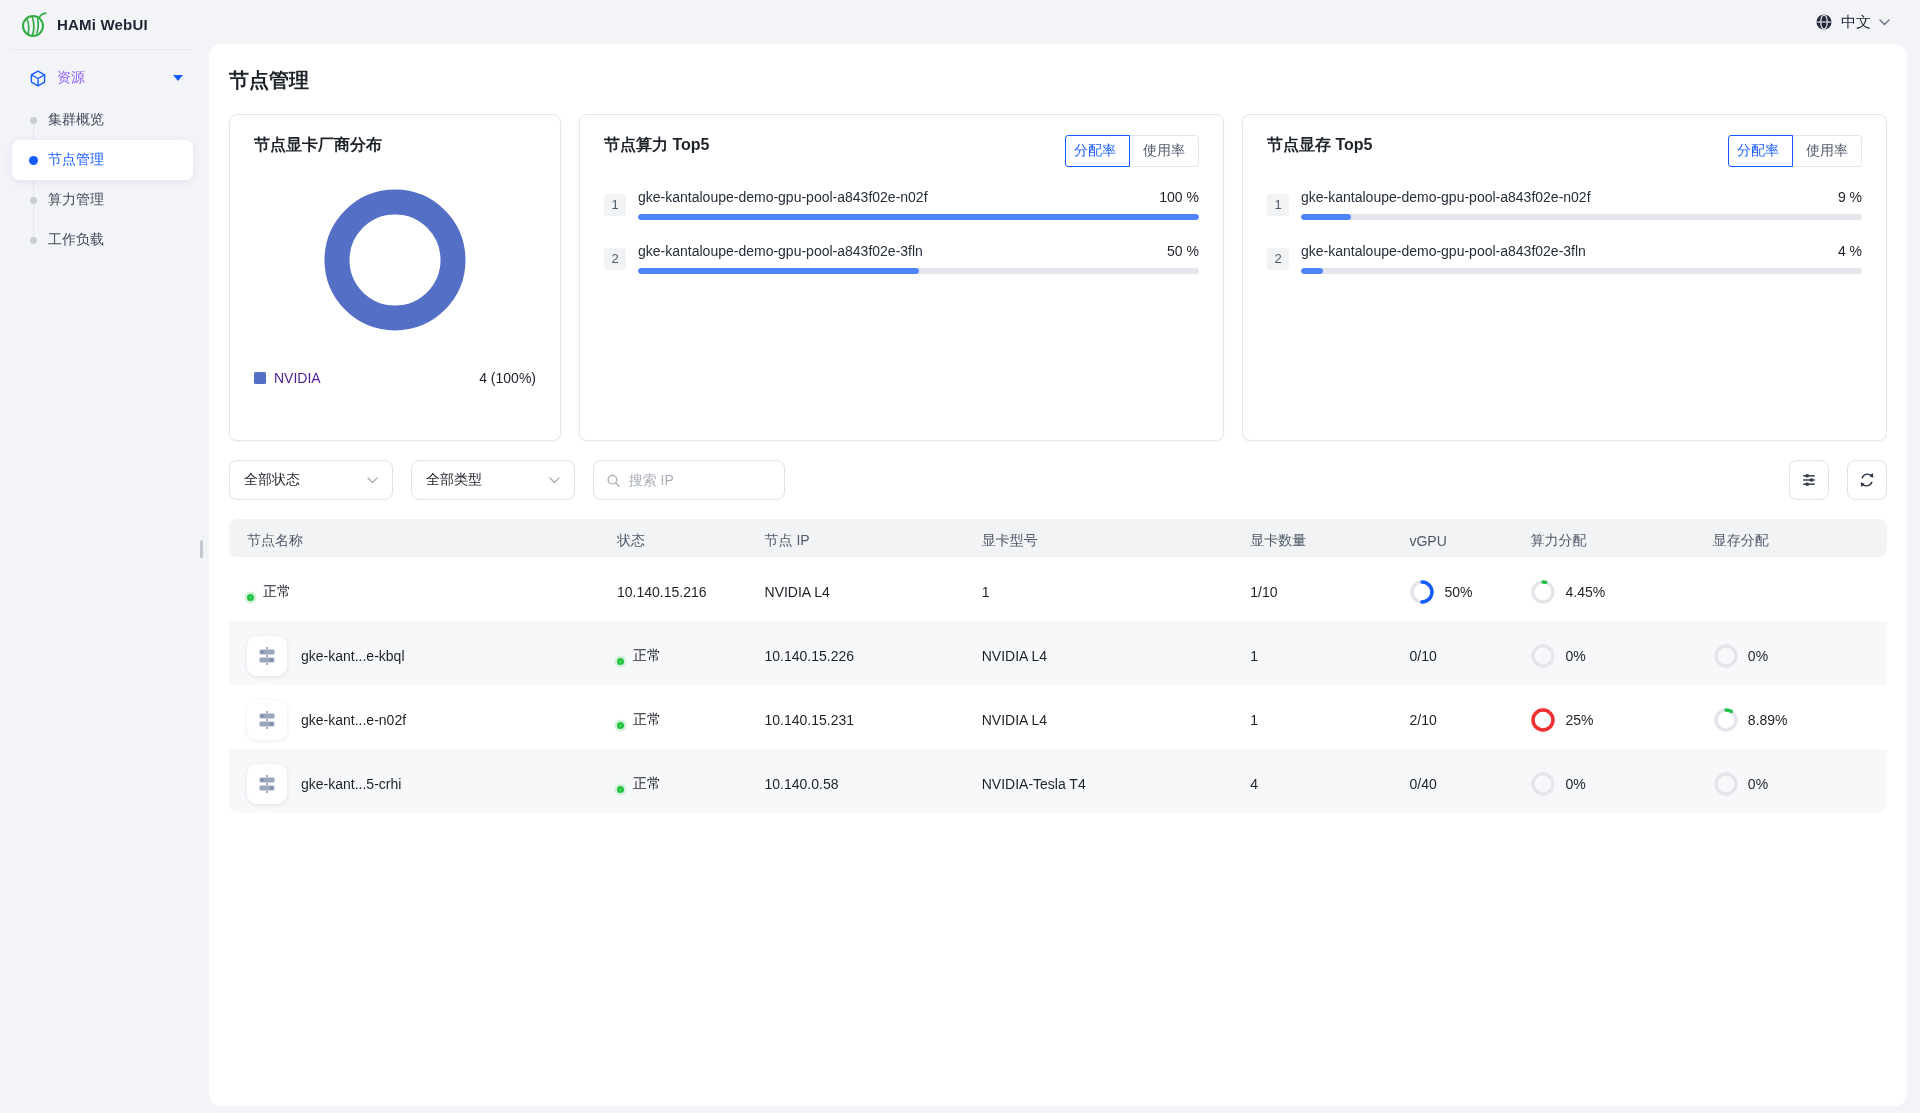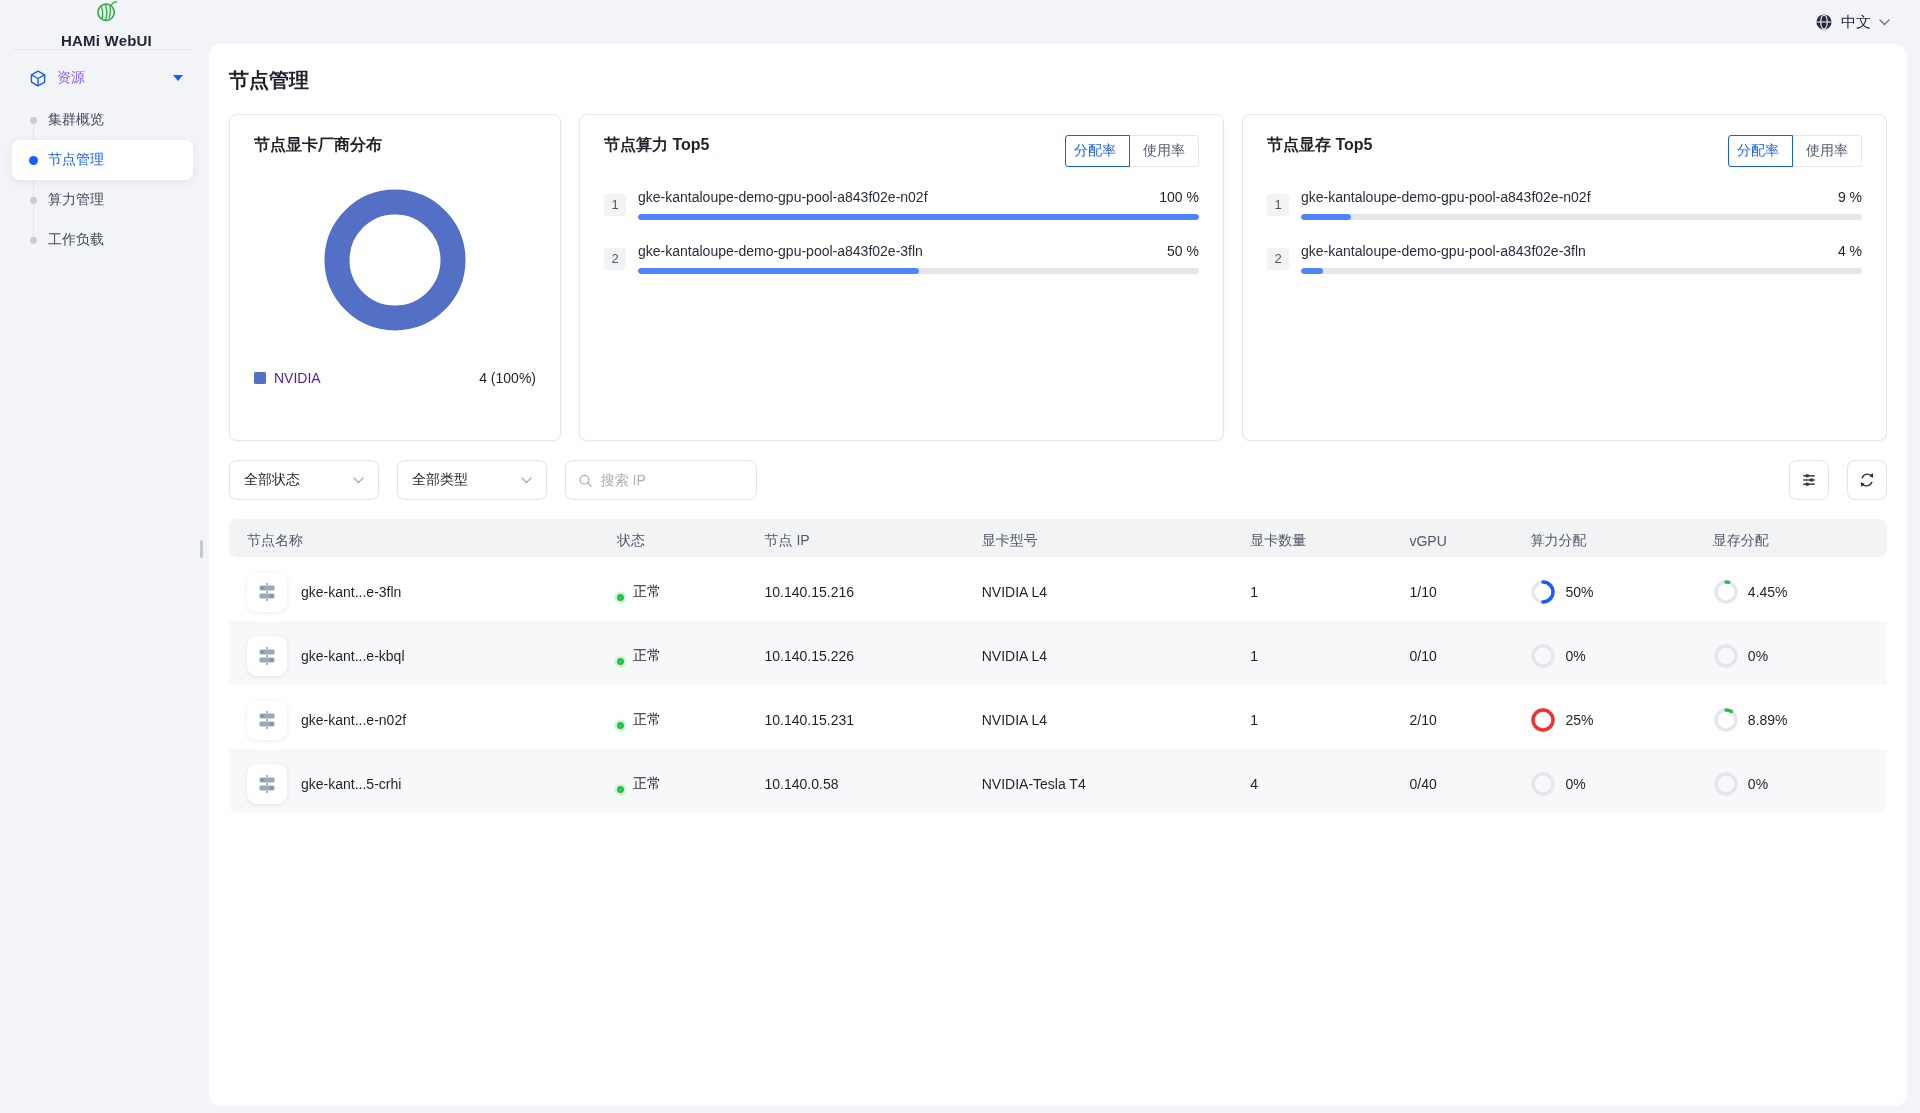--- a/index.html
+++ b/index.html
@@ -6,21 +6,21 @@
   html,body { width:1920px; height:1113px; }
   body {
     font-family:"Liberation Sans","DejaVu Sans",sans-serif;
     background:#f3f4f8; color:#1d2129; font-size:14px;
     overflow:hidden; position:relative;
   }
   .app { display:flex; height:100%; }
 
   
   .sidebar { flex:0 0 205px; padding:0 12px; position:relative; }
-  .logo-row { height:50px; display:flex; align-items:center; gap:10px; border-bottom:1px solid #e7e9ef; padding-left:8px;flex-direction:column; }
+  .logo-row { height:50px; display:flex; align-items:center; gap:10px; border-bottom:1px solid #e7e9ef; padding-left:8px; }
   .brand { font-size:15px; font-weight:bold; color:#1d2433; letter-spacing:.2px; }
   .menu-group { height:44px; margin-top:6px; display:flex; align-items:center; gap:11px; padding:0 10px 0 18px; cursor:pointer; }
   .menu-group-label { color:#8b5cf6; font-size:14px; flex:1; }
   .menu-tree { position:relative; }
   .menu-tree::before { content:""; position:absolute; left:21px; top:20px; bottom:20px; width:1px; background:#e2e5ec; }
   .tree-item { position:relative; height:40px; display:flex; align-items:center; padding-left:36px; color:#42495a; cursor:pointer; border-radius:8px; }
   .tree-item .dot { position:absolute; left:18px; width:7px; height:7px; border-radius:50%; background:#c9cdd6; }
   .tree-item.active { background:#ffffff; box-shadow:0 2px 10px rgba(30,50,100,.08); color:#165dff; }
   .tree-item.active .dot { background:#165dff; width:9px; height:9px; left:17px; }
   .scroll-thumb { position:absolute; left:200px; top:540px; width:3px; height:18px; border-radius:2px; background:#c4c8d1; }
@@ -53,21 +53,21 @@
   .t5-item { display:grid; grid-template-columns:34px 1fr; align-items:center; margin-bottom:23px; }
   .t5-badge { width:22px; height:22px; border-radius:4px; background:#f2f3f5; color:#4e5969; font-size:13px; display:flex; align-items:center; justify-content:center; grid-row:span 2; }
   .t5-row1 { display:flex; align-items:center; justify-content:space-between; }
   .t5-name { color:#272e3b; font-size:14px; }
   .t5-value { color:#1d2129; font-size:14px; }
   .t5-bar { grid-column:2; height:6px; border-radius:3px; background:#e5e6eb; margin-top:9px; overflow:hidden; }
   .t5-bar-fill { height:100%; border-radius:3px; background:#4e83fd; width:0; }
 
   
   .filters { display:flex; align-items:center; gap:18px; margin-bottom:19px; }
-  .select { width:150px; height:40px; border:1px solid #e0e3ea; border-radius:8px; background:#fff; display:flex; align-items:center; padding:0 14px; cursor:pointer; color:#1d2129; }
+  .select { width:164px; height:40px; border:1px solid #e0e3ea; border-radius:8px; background:#fff; display:flex; align-items:center; padding:0 14px; cursor:pointer; color:#1d2129; }
   .select-label { flex:1; }
   .search-box { width:192px; height:40px; border:1px solid #e0e3ea; border-radius:8px; background:#fff; display:flex; align-items:center; padding:0 12px; gap:8px; }
   .search-box input { border:none; outline:none; width:100%; font-size:14px; font-family:inherit; color:#1d2129; background:transparent; }
   .search-box input::placeholder { color:#a9aeb8; }
   .filters-spacer { flex:1; }
   .icon-btn { width:40px; height:40px; border:1px solid #e0e3ea; border-radius:8px; background:#fff; display:flex; align-items:center; justify-content:center; cursor:pointer; }
 
   
   .table { border-radius:8px; overflow:hidden; }
   .tr { display:grid; grid-template-columns:23.4% 8.9% 13.1% 16.2% 9.6% 7.3% 11% 10.5%; align-items:center; }
@@ -283,32 +283,20 @@
           <div class="th">显卡型号</div>
           <div class="th">显卡数量</div>
           <div class="th">vGPU</div>
           <div class="th">算力分配</div>
           <div class="th">显存分配</div>
         </div>
 
         <div class="tbody">
 
           <div class="tr">
-            <div class="td name-cell">
-              <span class="node-icon-box">
-                <svg width="22" height="22" viewBox="0 0 22 22">
-                  <line x1="11" y1="2" x2="11" y2="20" stroke="#7d8aa5" stroke-width="1.4" stroke-dasharray="2 2"></line>
-                  <rect x="3.5" y="4.5" width="15" height="5" rx="1.5" fill="#9aa6bc"></rect>
-                  <rect x="3.5" y="12.5" width="15" height="5" rx="1.5" fill="#9aa6bc"></rect>
-                  <rect x="5.5" y="6.3" width="1.8" height="1.5" fill="#5c6a84"></rect>
-                  <rect x="14.7" y="14.3" width="1.8" height="1.5" fill="#5c6a84"></rect>
-                </svg>
-              </span>
-              <span class="cell-text">gke-kant...e-3fln</span>
-            </div>
             <div class="td status-cell">
               <span class="status-dot"></span>
               <span class="cell-text">正常</span>
             </div>
             <div class="td cell-text">10.140.15.216</div>
             <div class="td cell-text">NVIDIA L4</div>
             <div class="td cell-text">1</div>
             <div class="td cell-text">1/10</div>
             <div class="td ring-cell">
               <svg class="ring" viewBox="0 0 26 26">

